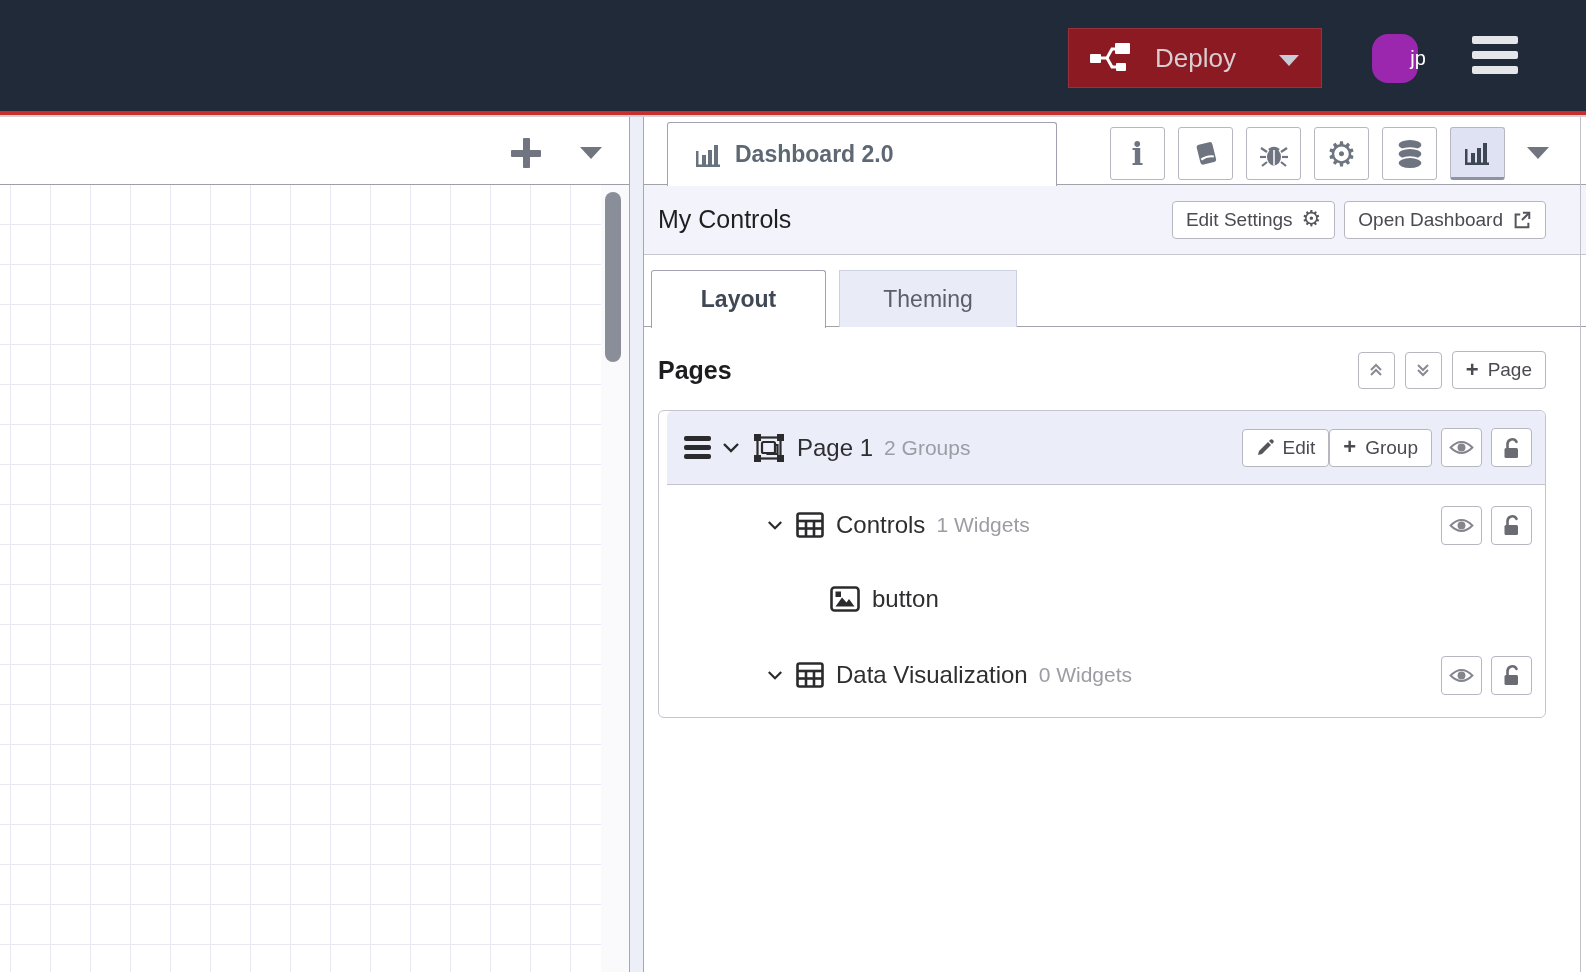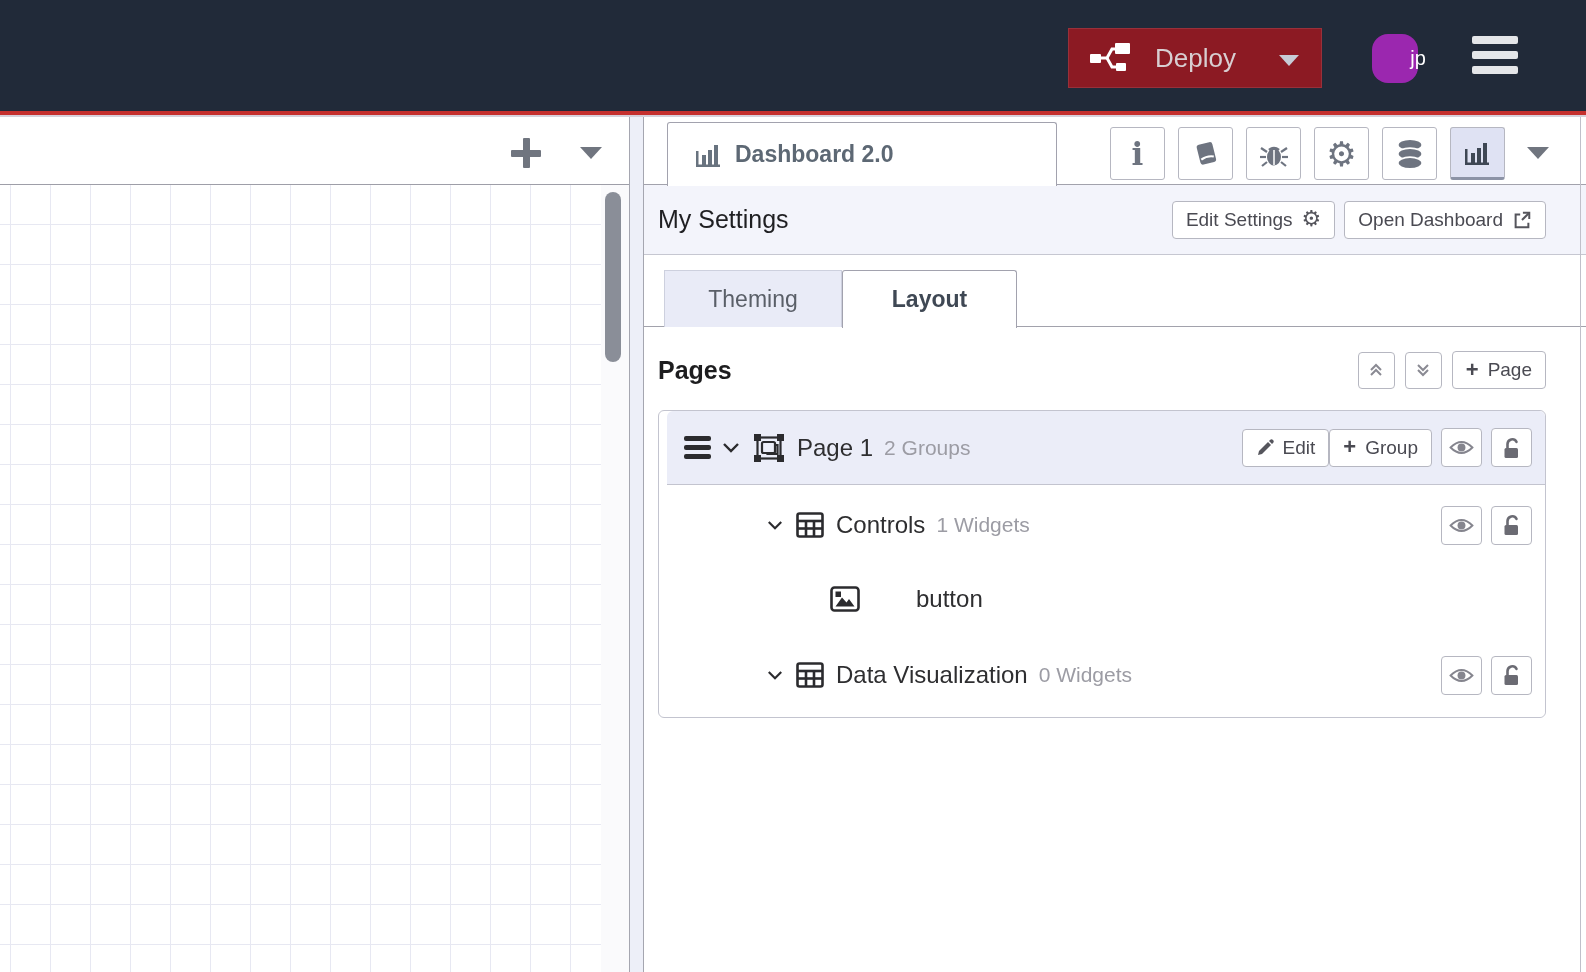--- a/index.html
+++ b/index.html
@@ -93,21 +93,21 @@
   .drag-handle .bar:last-child { margin-bottom:0; }
   .chev { margin-left:11px; cursor:pointer; display:flex; }
   .row-label { font-size:24px; color:#2e2e30; margin-left:12px; }
   .row-meta { font-size:21px; color:#9c9ca4; margin-left:11px; }
   .card-header .btn { }
   .card-header .sq-btn { margin-left:9px; width:41px; height:39px; }
 
   .card-body { background:#fff; border-radius:0 0 6px 6px; padding:16px 13px 18px 0; }
   .tree-row { display:flex; align-items:center; height:48px; cursor:pointer; }
   .tree-row.group1 { padding-left:100px; }
-  .tree-row.widget { padding-left:163px; margin-top:26px;gap:44px; }
+  .tree-row.widget { padding-left:163px; margin-top:26px; }
   .tree-row.group2 { padding-left:100px; margin-top:28px; }
   .tree-row .sq-btn { margin-left:9px; width:41px; height:39px; }
   .gicon { margin-left:13px; display:flex; }
 </style>
 </head>
 <body>
 
 <div class="header">
   <div class="deploy-btn">
     <svg width="46" height="34" viewBox="0 0 46 34">
@@ -214,39 +214,39 @@
               <rect x="20" y="4" width="4" height="20"></rect>
               <rect x="2" y="23.5" width="24" height="2.5"></rect>
             </g>
           </svg>
         </div>
       </div>
       <div class="sb-caret"></div>
     </div>
 
     <div class="sb-header">
-      <span class="sb-header-title">My Settings</span>
+      <span class="sb-header-title">My Controls</span>
       <span class="spacer"></span>
       <div class="btn">
         <span>Edit Settings</span>
         <span class="gear-sm"></span>
       </div>
       <div class="btn" style="margin-left:9px;">
         <span>Open Dashboard</span>
         <svg width="20" height="20" viewBox="0 0 22 22">
           <path d="M9 5 H4 V19 H18 V14" stroke="#55555c" stroke-width="2.2" fill="none"></path>
           <path d="M12 3 H19 V10" stroke="#55555c" stroke-width="2.2" fill="none"></path>
           <path d="M19 3 L11 11" stroke="#55555c" stroke-width="2.2"></path>
         </svg>
       </div>
     </div>
 
     <div class="sb-tabs">
+      <div class="tab active">Layout</div>
       <div class="tab inactive">Theming</div>
-      <div class="tab active">Layout</div>
     </div>
 
     <div class="sb-content">
 
       <div class="pages-row">
         <span class="pages-title">Pages</span>
         <span class="spacer"></span>
         <div class="sq-btn">
           <svg width="16" height="16" viewBox="0 0 16 16">
             <path d="M3 8 L8 3 L13 8" stroke="#8a8a93" stroke-width="2" fill="none"></path>

